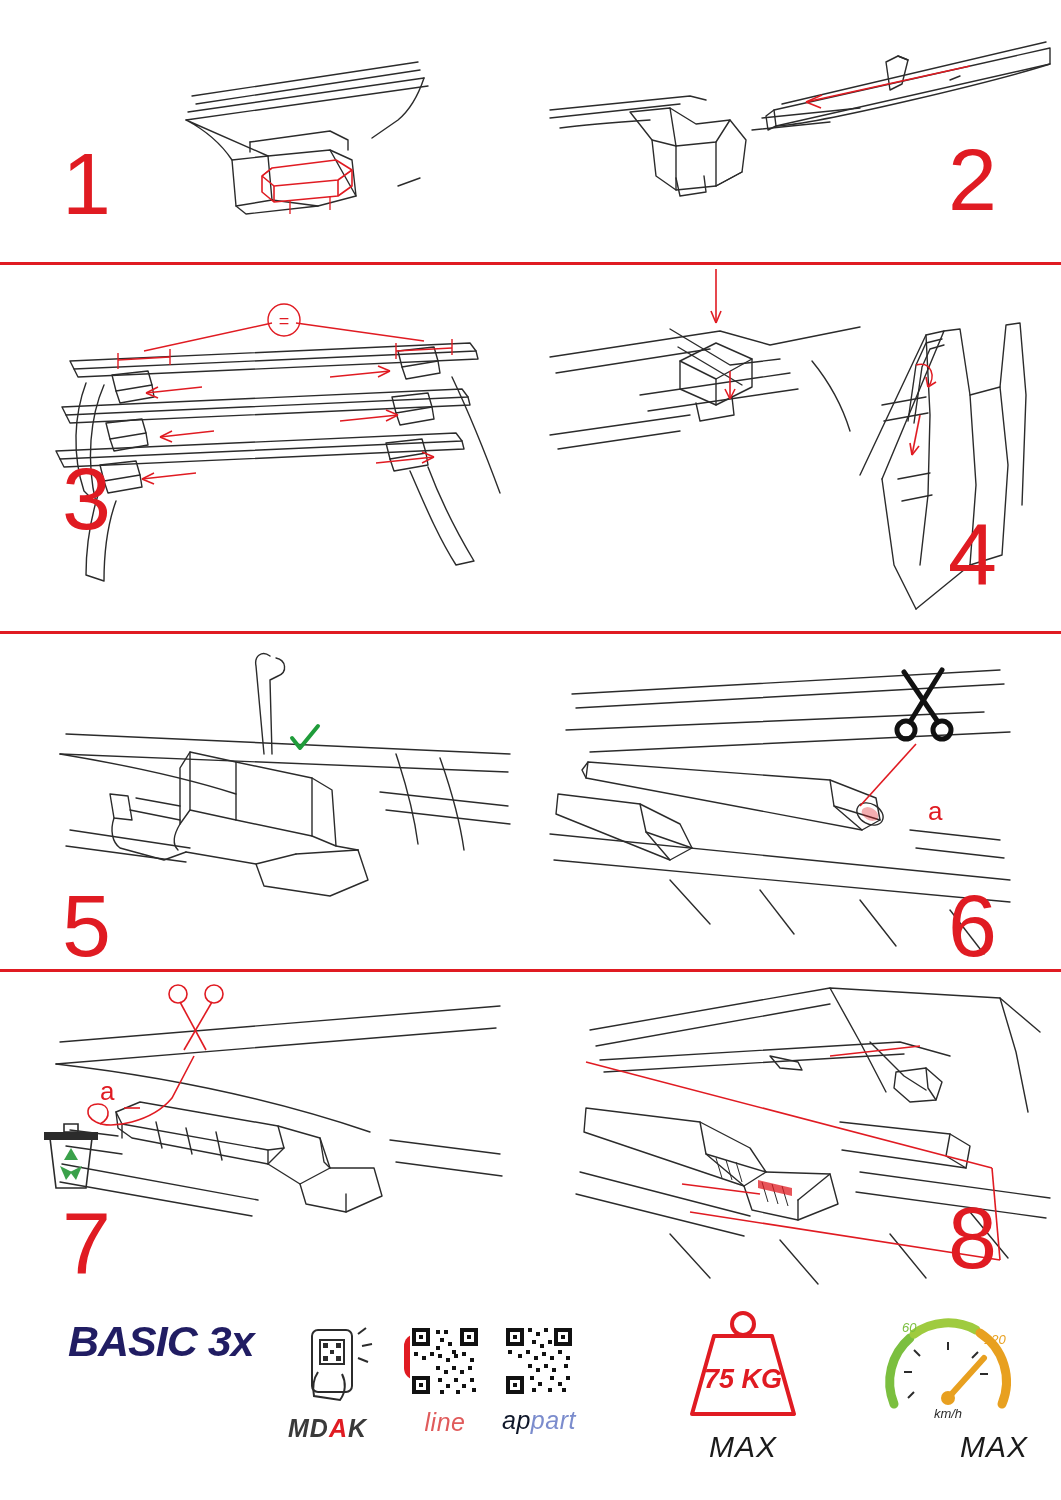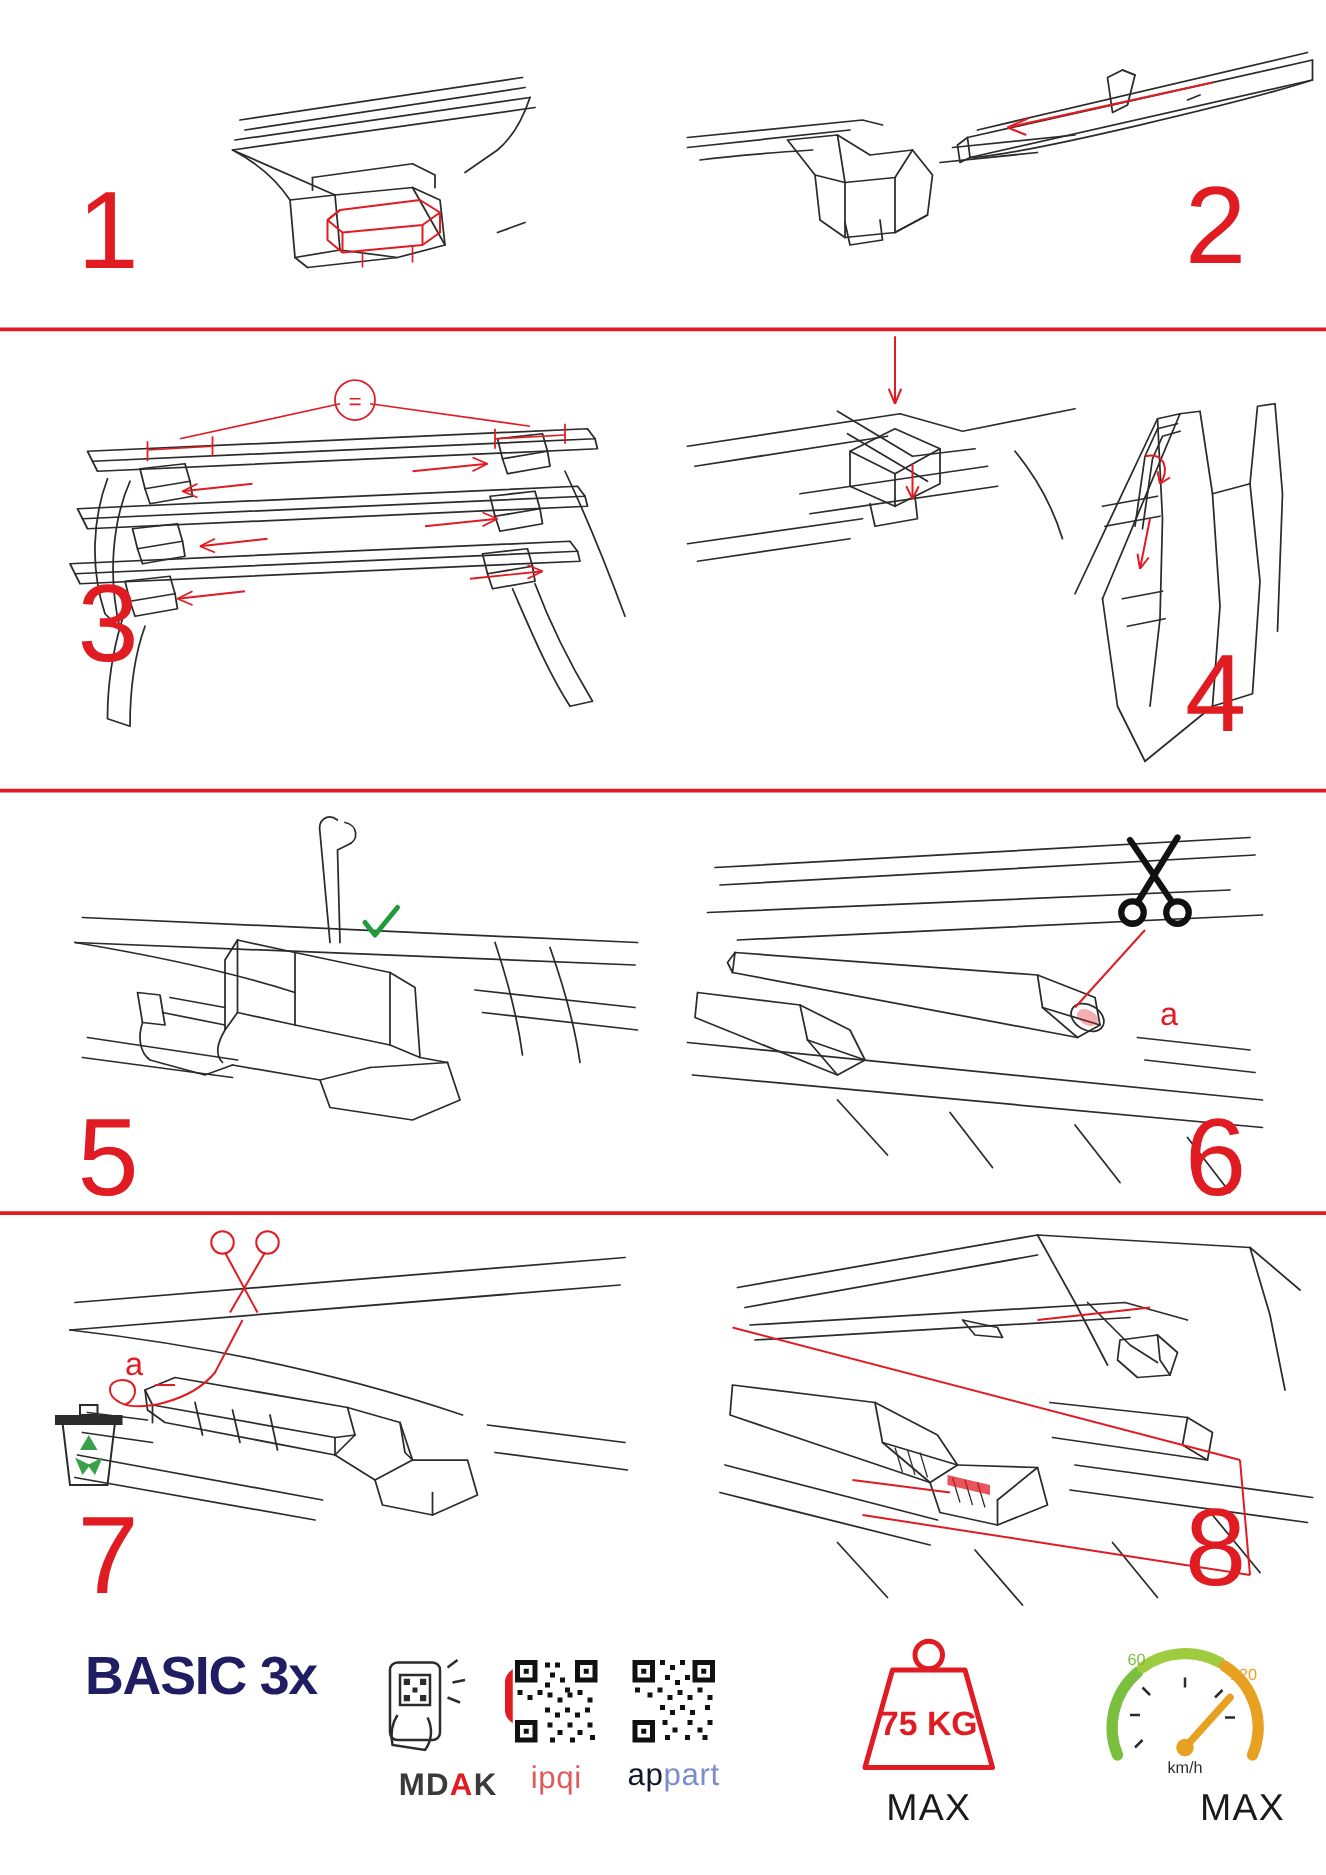--- a/index.html
+++ b/index.html
@@ -53,20 +53,21 @@
   }
   svg { display: block; }
 
   
   .footer {
     position: absolute;
     left: 0;
     top: 1290px;
     width: 1061px;
     height: 210px;
+    font-style: italic;
   }
   .brand-block {
     position: absolute;
     left: 68px;
     top: 28px;
     width: 210px;
   }
   .brand-title {
     font-family: "Liberation Sans", sans-serif;
     font-weight: bold;
@@ -86,21 +87,21 @@
     letter-spacing: -0.5px;
   }
   .brand-sub .accessory { color: #211d63; }
   .brand-sub .part { color: #e01b22; }
 
   .logo-mdak {
     position: absolute;
     left: 288px;
     top: 36px;
     width: 110px;
-    text-align: right;
+    text-align: left;
   }
   .logo-mdak .label {
     margin-top: 8px;
     font-size: 25px;
     font-weight: bold;
     color: #3a3a3a;
     letter-spacing: 1px;
   }
   .logo-mdak .label .a { color: #e01b22; }
 
@@ -629,21 +630,21 @@
           <rect x="28" y="52" width="4" height="4"></rect>
             <rect x="36" y="58" width="4" height="4"></rect>
             <rect x="44" y="52" width="4" height="4"></rect>
           <rect x="52" y="58" width="4" height="4"></rect>
             <rect x="60" y="52" width="4" height="4"></rect>
           <rect x="30" y="64" width="4" height="4"></rect>
             <rect x="46" y="64" width="4" height="4"></rect>
             <rect x="62" y="62" width="4" height="4"></rect>
         </g>
       </svg>
-      <div class="label">ipqi</div>
+      <div class="label">line</div>
     </div>
 
     <div class="logo-apline">
       <svg width="70" height="70" viewBox="0 0 70 70" style="margin:0 auto;display:block;">
         <rect x="0" y="0" width="70" height="70" fill="#ffffff"></rect>
         <g fill="#111111">
           <rect x="2" y="2" width="18" height="18"></rect>
             <rect x="6" y="6" width="10" height="10" fill="#fff"></rect>
             <rect x="9" y="9" width="4" height="4"></rect>
           <rect x="50" y="2" width="18" height="18"></rect>

